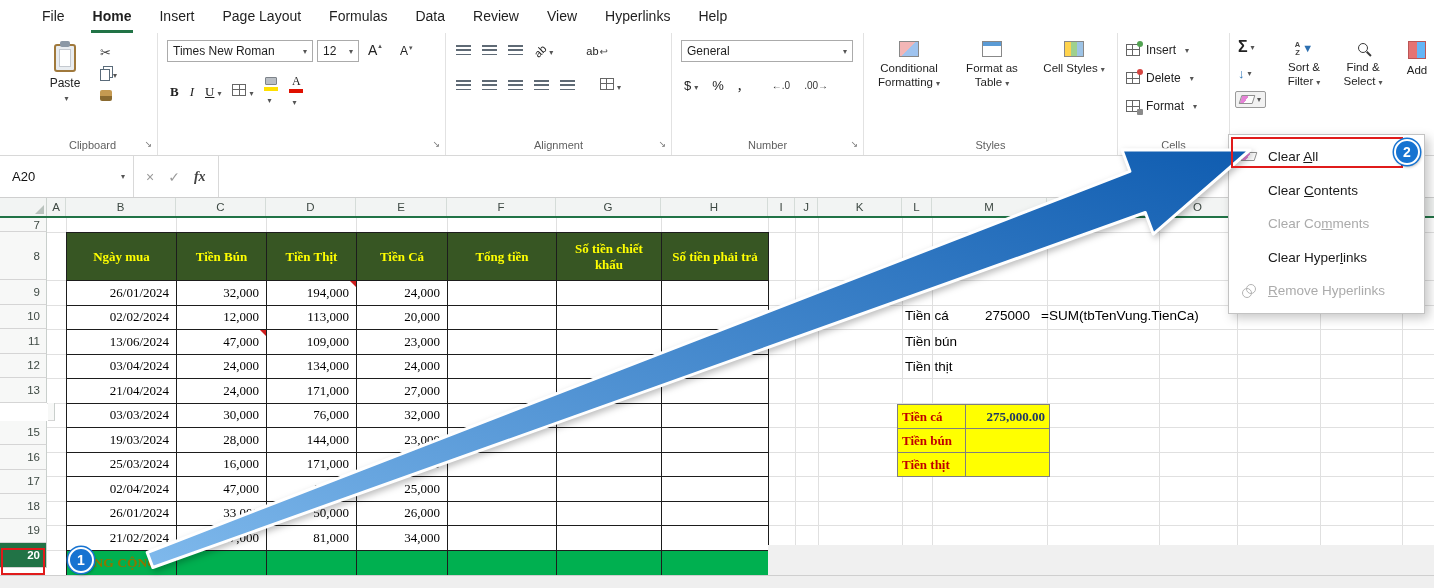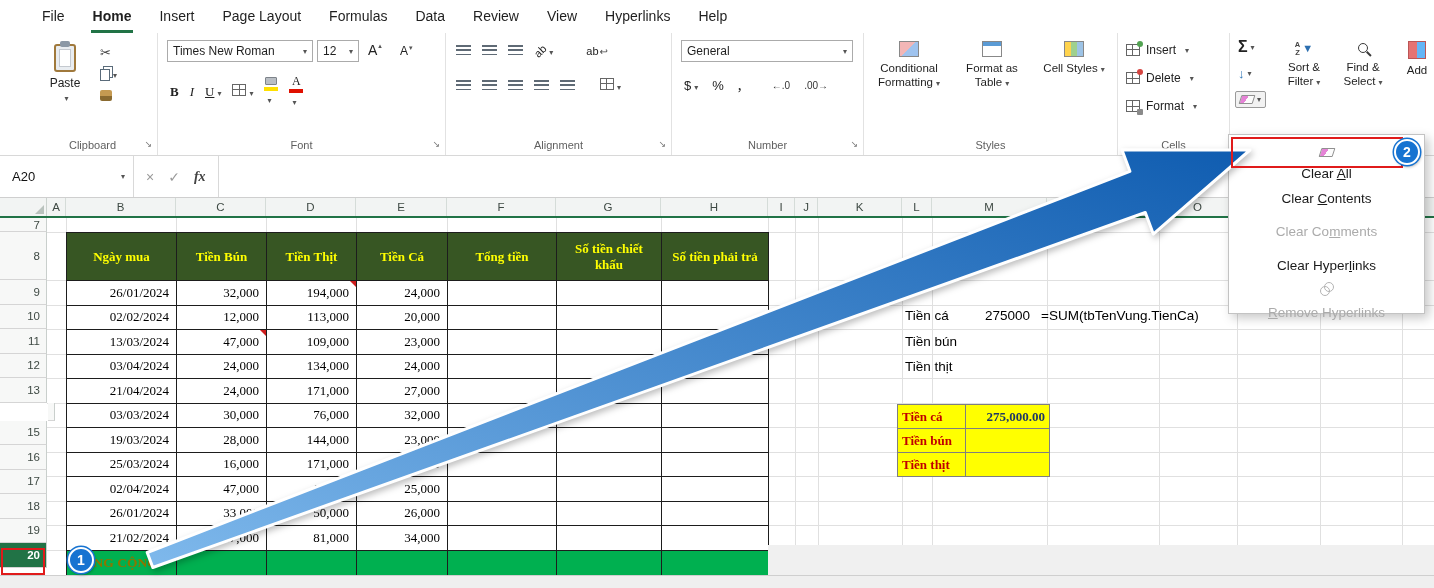--- a/index.html
+++ b/index.html
@@ -116,21 +116,21 @@
   .yellow-table td { border: 1px solid #7f7f7f; background: var(--highlight-yellow,#ffff00); height: 24px; padding: 0 4px; }
   .yellow-table td.ylabel { color: var(--yellow-label-red,#c00000); font-weight: bold; width: 68px; }
   .yellow-table td.yvalue { color: var(--yellow-value-navy,#1f3864); font-weight: bold; width: 84px; text-align: right; }
 
   
   .gray1 { position: absolute; left: 768px; top: 545px; width: 666px; height: 43px; background: #f0f0f0; z-index: 3; }
   .gray2 { position: absolute; left: 0; top: 574.5px; width: 1434px; height: 13.5px; background: #efefef; border-top: 1px solid #cfcfcf; z-index: 3; }
 
   
   .clear-menu { position: absolute; left: 1228px; top: 134px; width: 197px; background: #fff; border: 1px solid #c3c3c3; box-shadow: 4px 4px 10px rgba(0,0,0,.22); z-index: 30; padding: 5px 0; }
-  .menu-item { height: 33.5px; display: flex; align-items: center; gap: 9px; padding: 8px 10px; font-size: 13.5px; color: #1a1a1a; flex-direction: column; }
+  .menu-item { height: 33.5px; display: flex; align-items: center; gap: 9px; padding: 8px 10px; font-size: 13.5px; color: #1a1a1a; }
   .menu-item.disabled { color: #ababab; }
   .mi-icon { width: 20px; display: flex; justify-content: center; align-items: center; }
   .linkic { width: 14px; height: 14px; position: relative; opacity: .75; }
   .linkic::before, .linkic::after { content: ""; position: absolute; width: 8px; height: 8px; border: 1.6px solid #9a9a9a; border-radius: 50%; }
   .linkic::before { left: 0; bottom: 0; }
   .linkic::after { right: 0; top: 0; }
 
   
   .big-arrow { position: absolute; left: 0; top: 0; z-index: 40; pointer-events: none; filter: drop-shadow(2px 3px 3px rgba(0,0,0,.25)); }
   .stopA { stop-color: var(--arrow-light,#7fb9ec); }
@@ -202,21 +202,20 @@
         <span><span class="mini-grid"></span><span class="car">▾</span></span>
         <span><span class="stack">
               <span class="bucket"></span>
               <span class="cbar yellow"></span>
             </span><span class="car">▾</span></span>
         <span><span class="stack serif">
               <span style="font-size:12px;line-height:1">A</span>
               <span class="cbar red"></span>
             </span><span class="car">▾</span></span>
       </div>
-      <div class="glabel">Font</div>
       <span class="launcher">↘</span>
     </div>
 
     <div class="rgroup" style="left:446px;width:226px">
       <div class="frow" style="left:10px;top:10px">
         <span class="bars"></span>
         <span class="bars"></span>
         <span class="bars"></span>
         <span><span class="orient">ab</span><span class="car">▾</span></span>
         <span style="margin-left:22px"><span style="font-size:11px">ab</span><span class="wrapar">↩</span></span>
@@ -438,21 +437,21 @@
         <tr>
           <td class="date">02/02/2024</td>
           <td class="num">12,000</td>
           <td class="num">113,000</td>
           <td class="num">20,000</td>
           <td class="num"></td>
           <td class="num"></td>
           <td class="num"></td>
         </tr>
         <tr>
-          <td class="date">13/03/2024</td>
+          <td class="date">13/06/2024</td>
           <td class="num">47,000<span class="cm"></span></td>
           <td class="num">109,000</td>
           <td class="num">23,000</td>
           <td class="num"></td>
           <td class="num"></td>
           <td class="num"></td>
         </tr>
         <tr>
           <td class="date">03/04/2024</td>
           <td class="num">24,000</td>

